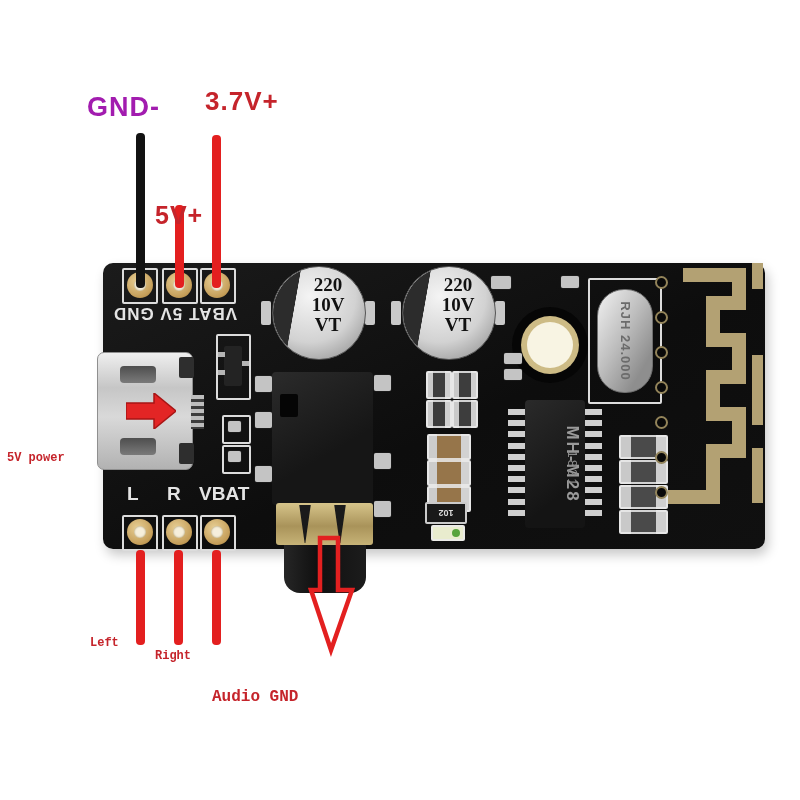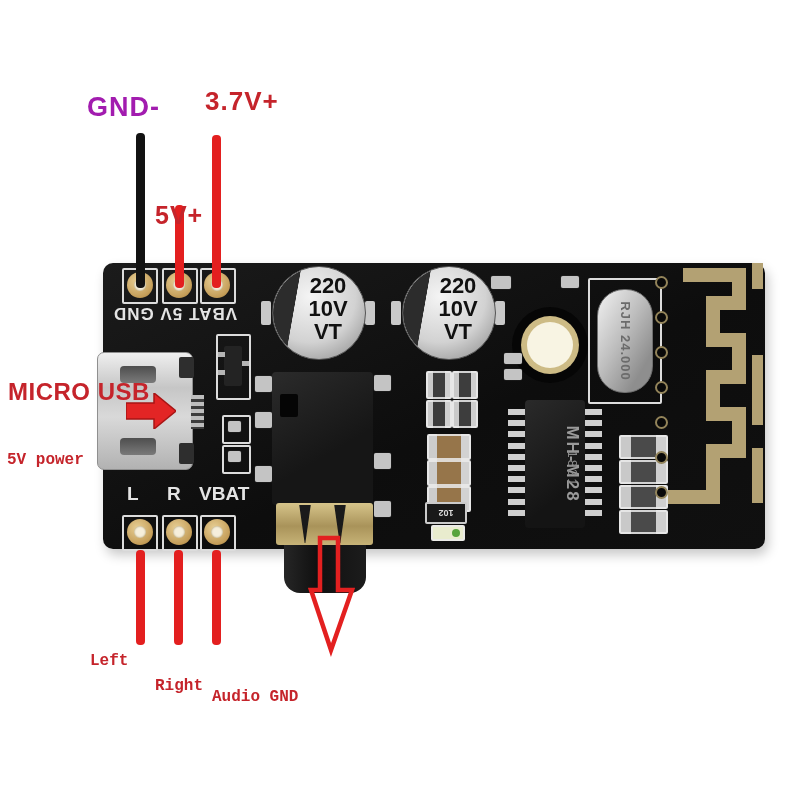--- a/index.html
+++ b/index.html
@@ -7,23 +7,23 @@
          font-family:"Liberation Sans",sans-serif;}
   .abs{position:absolute;}
 
   
   .ann-sans{font-family:"Liberation Sans",sans-serif;font-weight:600;color:#c5242b;white-space:nowrap;}
   .ann-mono{font-family:"Liberation Mono",monospace;font-weight:700;color:#c5242b;white-space:nowrap;}
   .lbl-gnd{left:87px;top:92px;font-size:27px;color:#a21caf;letter-spacing:1px;}
   .lbl-37v{left:205px;top:86px;font-size:26px;letter-spacing:1px;}
   .lbl-5v{left:155px;top:177px;font-size:25px;letter-spacing:1px;margin-top:24px;}
   .lbl-usb{left:8px;top:378px;font-size:24px;font-weight:700;letter-spacing:.5px;}
-  .lbl-5vpow{left:7px;top:451px;font-size:16px;}
-  .lbl-left{left:90px;top:652px;font-size:16px;}
-  .lbl-right{left:155px;top:649px;font-size:16px;margin-top:28px;}
+  .lbl-5vpow{left:7px;top:451px;font-size:12px;}
+  .lbl-left{left:90px;top:636px;font-size:12px;}
+  .lbl-right{left:155px;top:649px;font-size:12px;}
   .lbl-agndtxt{left:212px;top:688px;font-size:16px;}
   .lbl-port{left:312px;top:668px;font-size:24px;}
 
   
   .wire{width:9px;border-radius:4px;}
   .wire.red{background:#e31f1f;}
   .wire.black{background:#121212;}
   .w-gnd{left:136px;top:133px;height:155px;}
   .w-5v{left:175px;top:205px;height:83px;}
   .w-vbat{left:212px;top:135px;height:153px;}
@@ -61,21 +61,21 @@
   .sot-body{background:#232323;border-radius:2px;}
   .sot-leg{position:absolute;background:#b5b5b5;width:7px;height:5px;}
 
   
   .cap{width:92px;height:92px;border-radius:50%;
        background:radial-gradient(circle at 40% 32%,#f4f4f4,#d2d2d2 55%,#9e9e9e 85%,#747474);
        border:1px solid #555;overflow:hidden;}
   .cap .stripe{position:absolute;inset:0;border-radius:50%;
        background:linear-gradient(100deg,#2c2c2c 26%,rgba(0,0,0,0) 26.5%);}
   .cap .txt{position:absolute;left:22px;top:8px;width:66px;text-align:center;
-       font-weight:700;font-size:22px;line-height:1.04;color:#111;letter-spacing:0;}
+       font-weight:700;font-size:19px;line-height:1.04;color:#111;letter-spacing:0;font-family:Liberation Serif, serif;}
   .cap-pad{width:10px;height:24px;background:#c9c9c9;border-radius:2px;top:38px;}
 
   
   .hole-outer{left:409px;top:44px;width:76px;height:76px;border-radius:50%;background:#060606;}
   .hole-gold{position:absolute;left:9px;top:9px;width:58px;height:58px;border-radius:50%;background:#cdbb85;}
   .hole-in{position:absolute;left:15px;top:15px;width:46px;height:46px;border-radius:50%;background:#f8f4e3;}
 
   
   .xtal-box{left:485px;top:15px;width:70px;height:122px;}
   .xtal{position:absolute;left:7px;top:9px;width:54px;height:102px;border-radius:27px;
@@ -273,21 +273,20 @@
   <div class="abs wire black w-gnd"></div>
   <div class="abs wire red  w-5v"></div>
   <div class="abs wire red  w-vbat"></div>
   <div class="abs wire red  w-l"></div>
   <div class="abs wire red  w-r"></div>
   <div class="abs wire red  w-ag"></div>
 
   <div class="abs ann-sans lbl-gnd">GND-</div>
   <div class="abs ann-sans lbl-37v">3.7V+</div>
   <div class="abs ann-sans lbl-5v">5V+</div>
-  <div class="abs ann-sans lbl-usb">MICRO USB</div>
   <div class="abs ann-mono lbl-5vpow">5V power</div>
   <div class="abs ann-mono lbl-left">Left</div>
   <div class="abs ann-mono lbl-right">Right</div>
   <div class="abs ann-mono lbl-agndtxt">Audio GND</div>
 
   <svg class="abs" style="left:126px;top:393px;" width="50" height="36" viewBox="0 0 50 36">
     <polygon points="0,10 28,10 28,0 50,18 28,36 28,26 0,26" fill="#e32525" stroke="#a81414" stroke-width="1.5"></polygon>
   </svg>
 
   <svg class="abs" style="left:295px;top:525px;" width="70" height="132" viewBox="0 0 70 132">

